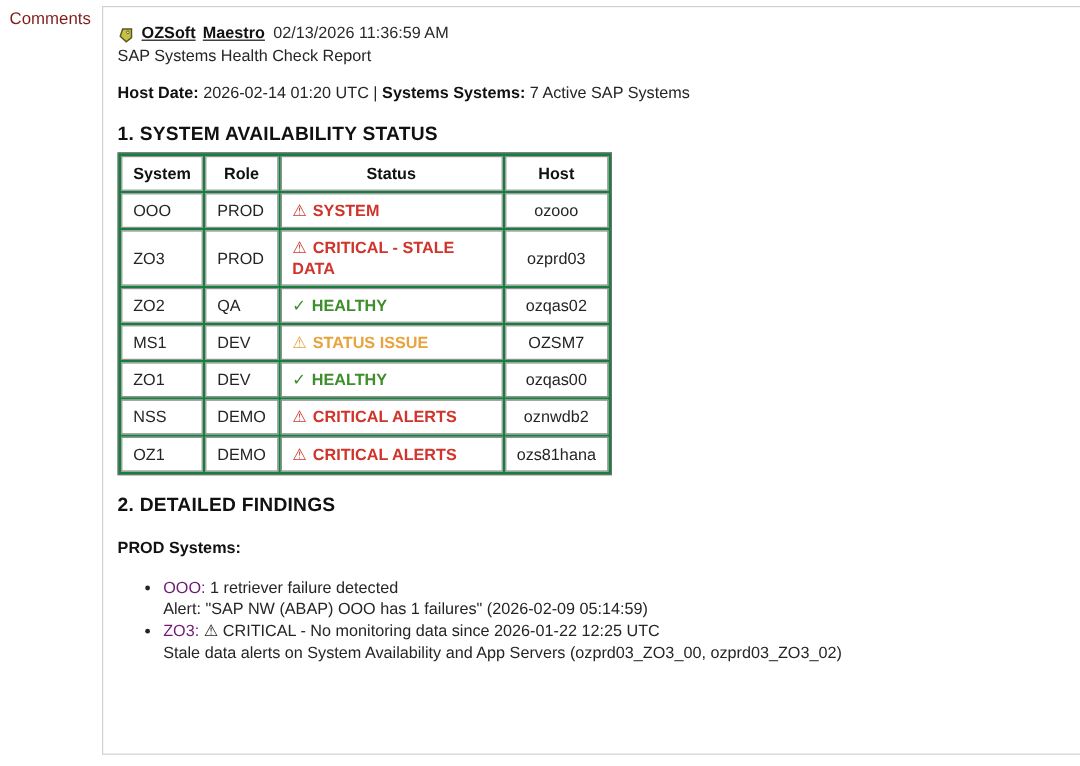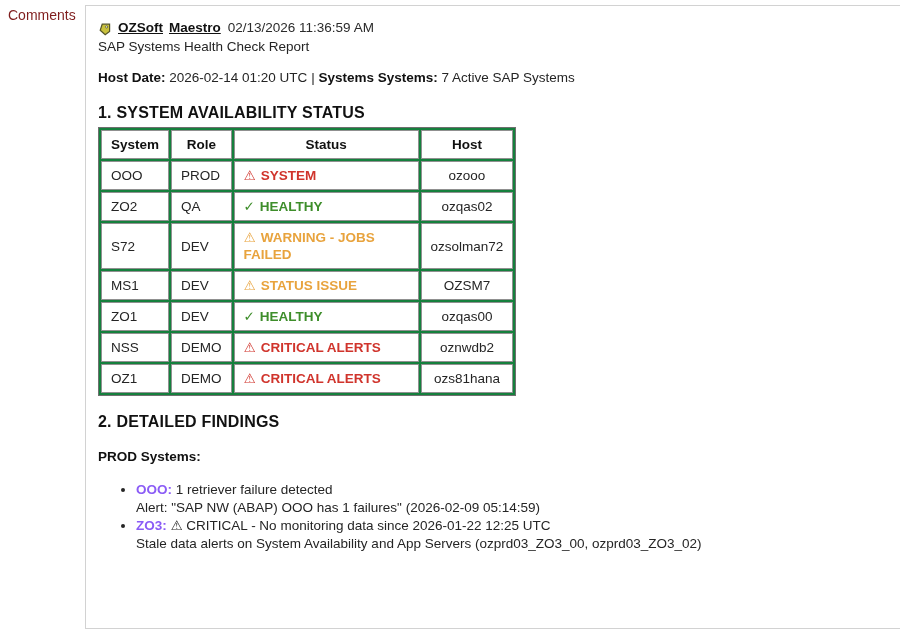--- a/index.html
+++ b/index.html
@@ -59,21 +59,21 @@
   .col-status { width: 185px; }
   .col-host   { width: 82px; text-align: center; }
   td.status-cell { font-weight: bold; }
   td.status-cell .sev-icon { margin-right: 5px; font-weight: normal; }
   .sev-red    { color: #d0342c; }
   .sev-orange { color: #e8a33d; }
   .sev-green  { color: #3e8e2b; }
   .group-label { font-size: 13.5px; font-weight: bold; color: #111; margin-top: 16px; line-height: 18px; }
   ul.findings { margin: 15px 0 0 0; padding-left: 38px; }
   ul.findings li { font-size: 13.5px; line-height: 17.5px; margin: 0 0 1px 0; }
-  ul.findings .finding-system { font-weight: bold; color: #8b5cf6; }
+  ul.findings .finding-system { font-weight: normal; color: #701a75; }
   ul.findings .detail-line { font-size: 13.5px; line-height: 17.5px; }
 </style>
 </head>
 <body>
 
 <div class="comments-label">Comments</div>
 
 <div class="comment-panel">
 
   <div class="author-line">
@@ -110,30 +110,30 @@
       </tr>
     </thead>
     <tbody>
         <tr>
           <td class="col-system">OOO</td>
           <td class="col-role">PROD</td>
           <td class="col-status status-cell sev-red"><span class="sev-icon">⚠</span><span>SYSTEM</span></td>
           <td class="col-host">ozooo</td>
         </tr>
         <tr>
+          <td class="col-system">ZO3</td>
+          <td class="col-role">PROD</td>
+          <td class="col-status status-cell sev-red"><span class="sev-icon">⚠</span><span>CRITICAL - STALE DATA</span></td>
+          <td class="col-host">ozprd03</td>
+        </tr>
+        <tr>
           <td class="col-system">ZO2</td>
           <td class="col-role">QA</td>
           <td class="col-status status-cell sev-green"><span class="sev-icon">✓</span><span>HEALTHY</span></td>
           <td class="col-host">ozqas02</td>
-        </tr>
-        <tr>
-          <td class="col-system">S72</td>
-          <td class="col-role">DEV</td>
-          <td class="col-status status-cell sev-orange"><span class="sev-icon">⚠</span><span>WARNING - JOBS FAILED</span></td>
-          <td class="col-host">ozsolman72</td>
         </tr>
         <tr>
           <td class="col-system">MS1</td>
           <td class="col-role">DEV</td>
           <td class="col-status status-cell sev-orange"><span class="sev-icon">⚠</span><span>STATUS ISSUE</span></td>
           <td class="col-host">OZSM7</td>
         </tr>
         <tr>
           <td class="col-system">ZO1</td>
           <td class="col-role">DEV</td>

